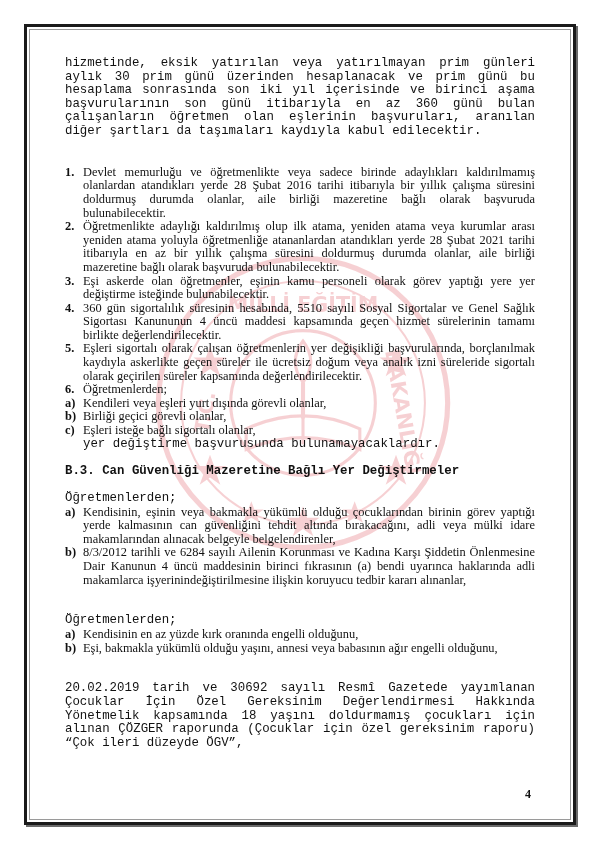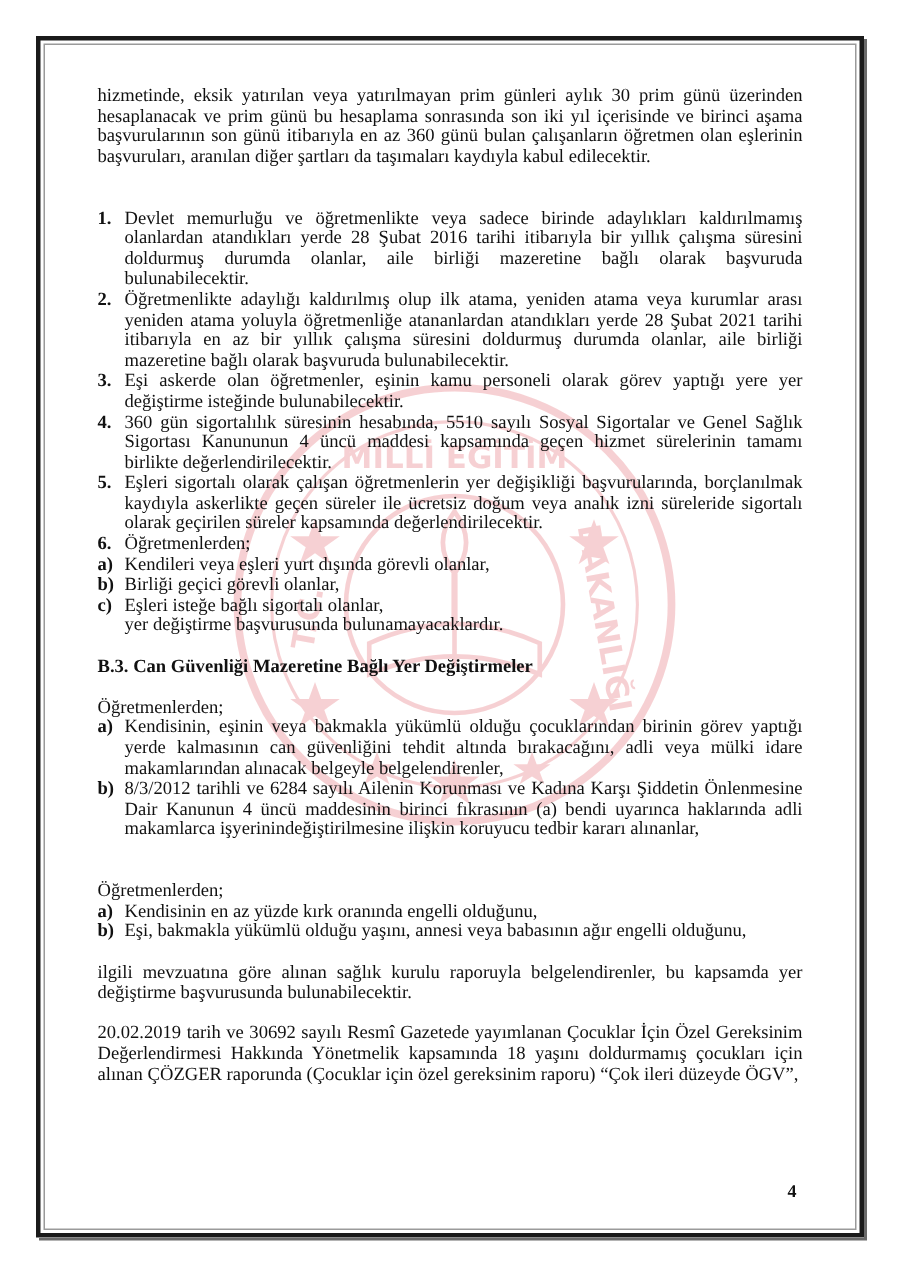--- a/index.html
+++ b/index.html
@@ -14,21 +14,21 @@
   }
   .watermark {
     position: absolute; left: 148px; top: 248px; width: 310px; height: 310px;
     opacity: 0.22; pointer-events: none;
   }
   .content {
     position: absolute; left: 65px; top: 57px; width: 470px;
     font-family: "Liberation Serif", "DejaVu Serif", serif;
     font-size: 12.4px; line-height: 13.6px; color: #111;
   }
-  p { margin: 0; text-align: justify; }
+  p { margin: 0; text-align: justify; font-family: Liberation Mono, monospace; }
   .gap { height: 13.6px; }
   .heading { font-weight: bold; margin: 0; }
   .item { display: flex; }
   .item .num { width: 18px; flex: 0 0 18px; font-weight: bold; }
   .item .txt { flex: 1; text-align: justify; }
   .indent { padding-left: 18px; }
   .indent-small { padding-left: 16px; }
   .page-number {
     position: absolute; left: 525px; top: 787px;
     font-family: "Liberation Serif", serif; font-size: 12px; font-weight: bold; color: #111;
@@ -130,18 +130,17 @@
   <p>Öğretmenlerden;</p>
   <div class="item">
     <span class="num">a)</span>
     <span class="txt">Kendisinin en az yüzde kırk oranında engelli olduğunu,</span>
   </div>
   <div class="item">
     <span class="num">b)</span>
     <span class="txt">Eşi, bakmakla yükümlü olduğu yaşını, annesi veya babasının ağır engelli olduğunu,</span>
   </div>
   <div class="gap"></div>
-  <p>ilgili mevzuatına göre alınan sağlık kurulu raporuyla belgelendirenler, bu kapsamda yer değiştirme başvurusunda bulunabilecektir.</p>
   <div class="gap"></div>
   <p>20.02.2019 tarih ve 30692 sayılı Resmî Gazetede yayımlanan Çocuklar İçin Özel Gereksinim Değerlendirmesi Hakkında Yönetmelik kapsamında 18 yaşını doldurmamış çocukları için alınan ÇÖZGER raporunda (Çocuklar için özel gereksinim raporu) “Çok ileri düzeyde ÖGV”,</p>
 </div>
 
 <div class="page-number">4</div>
 
 </body></html>

